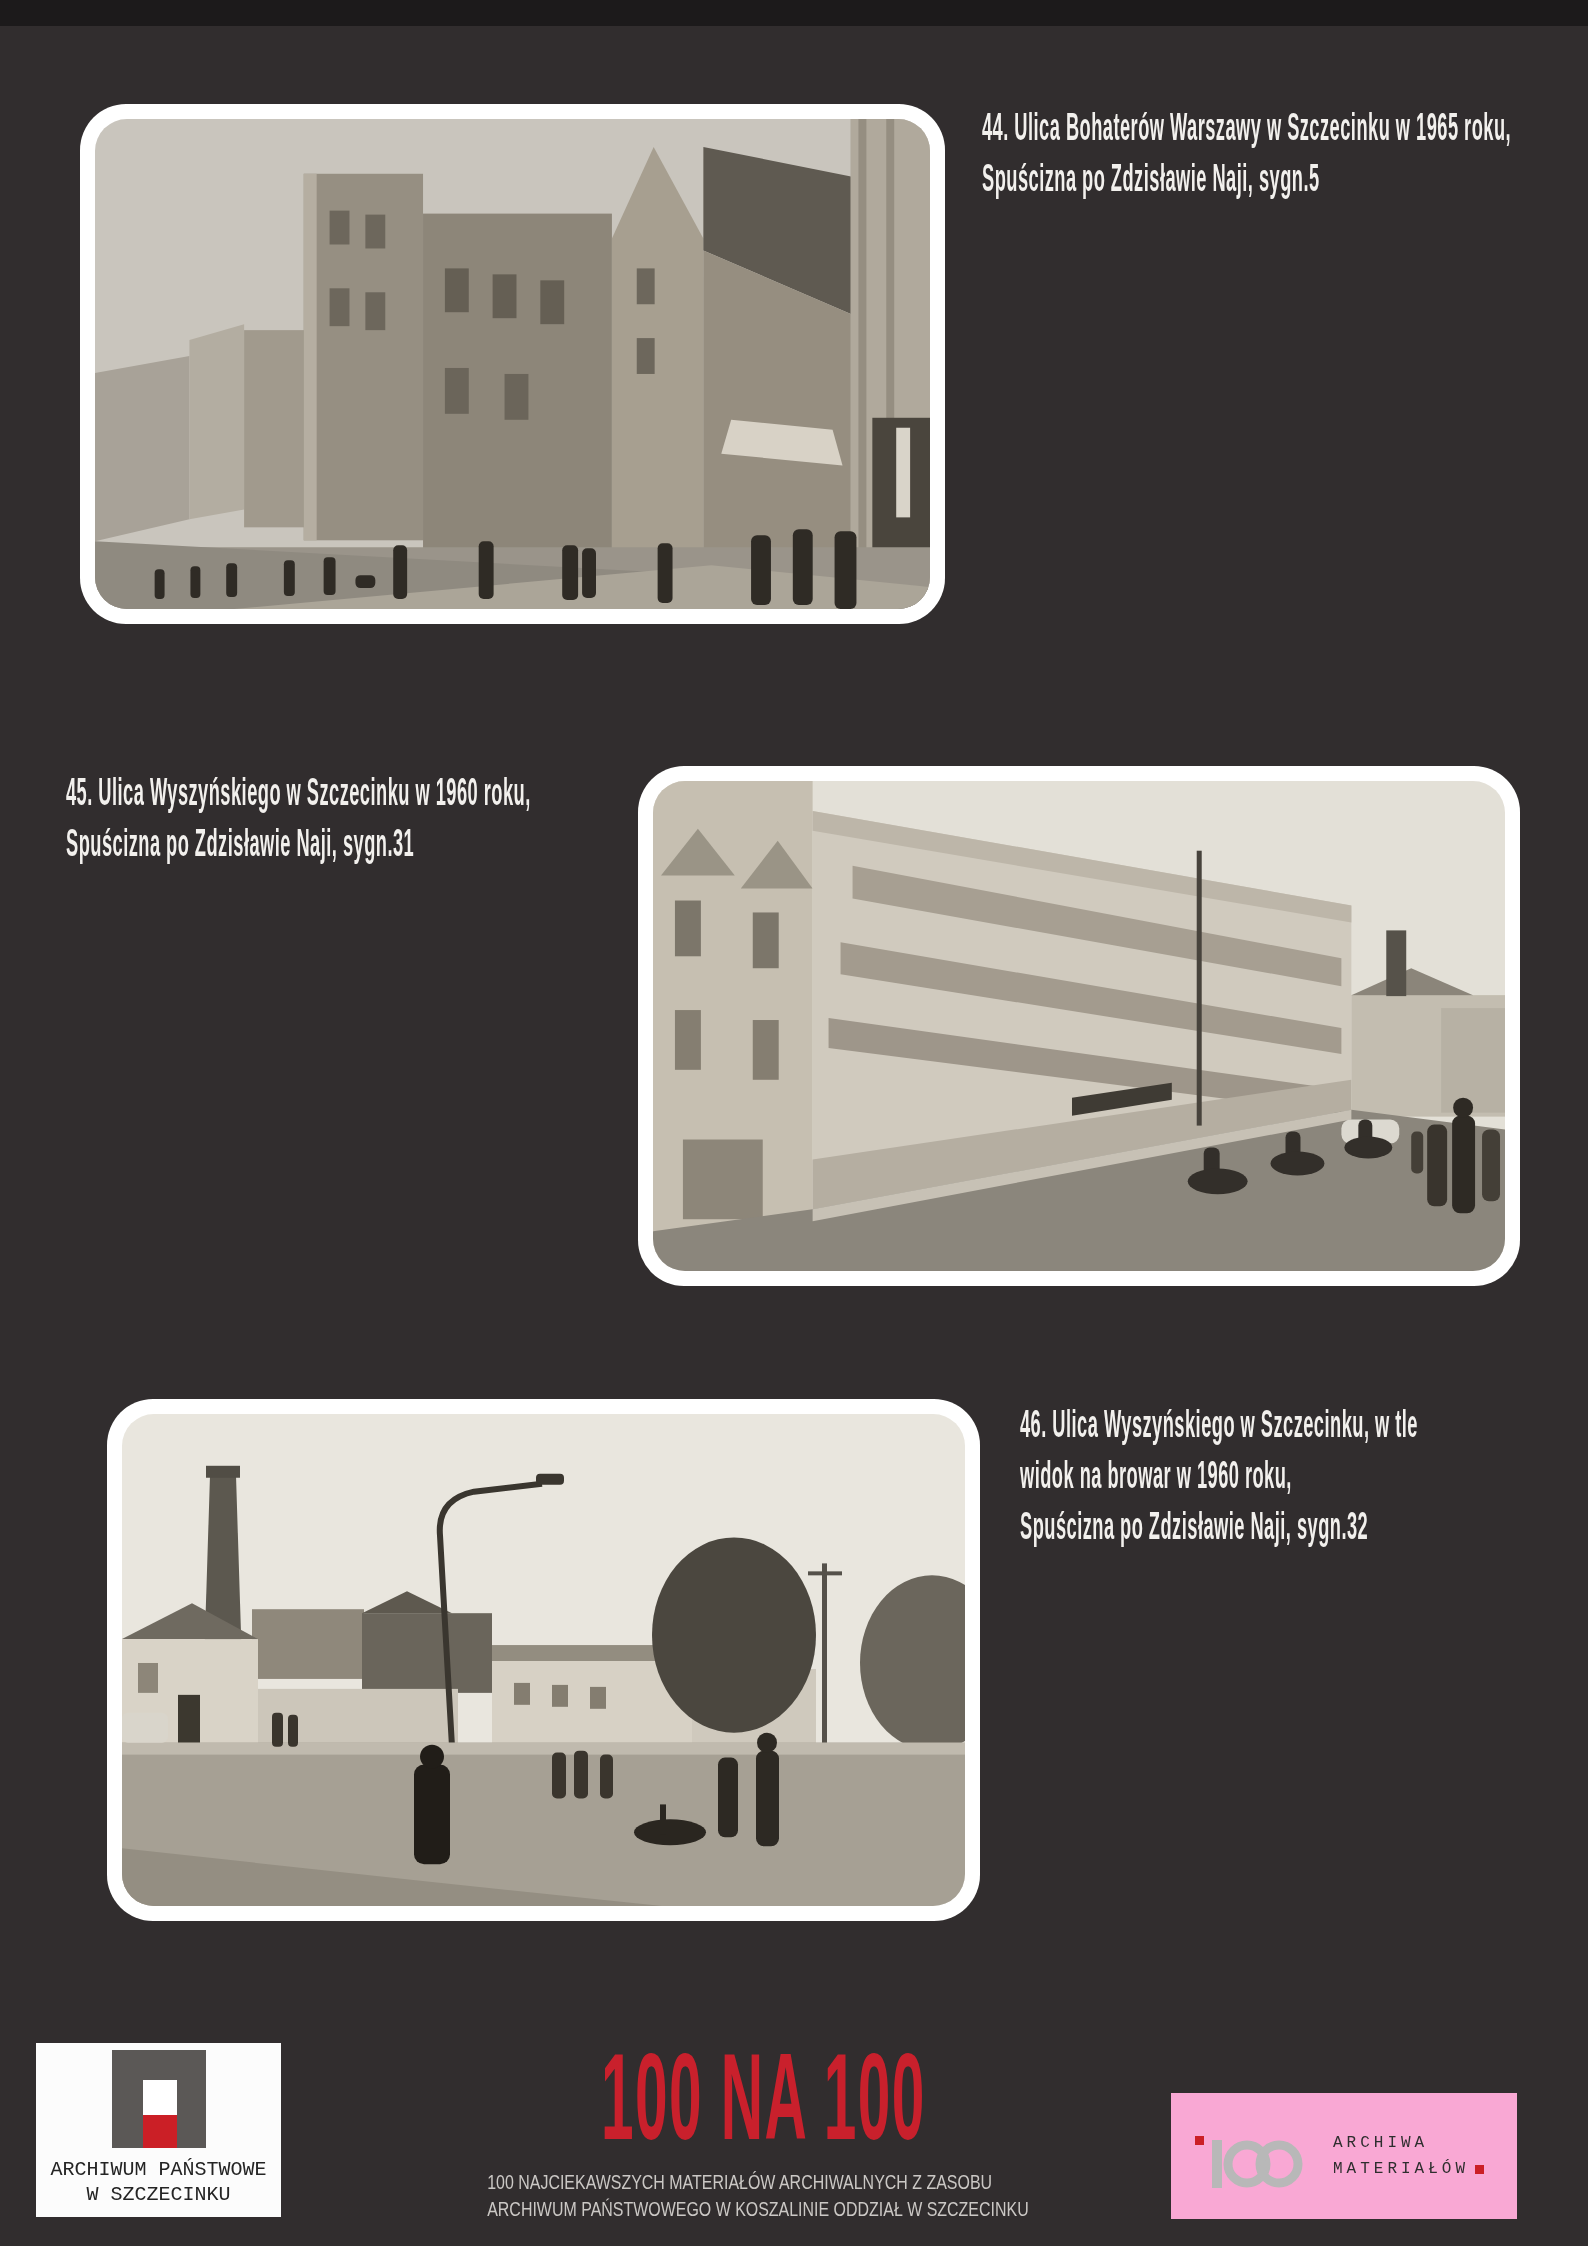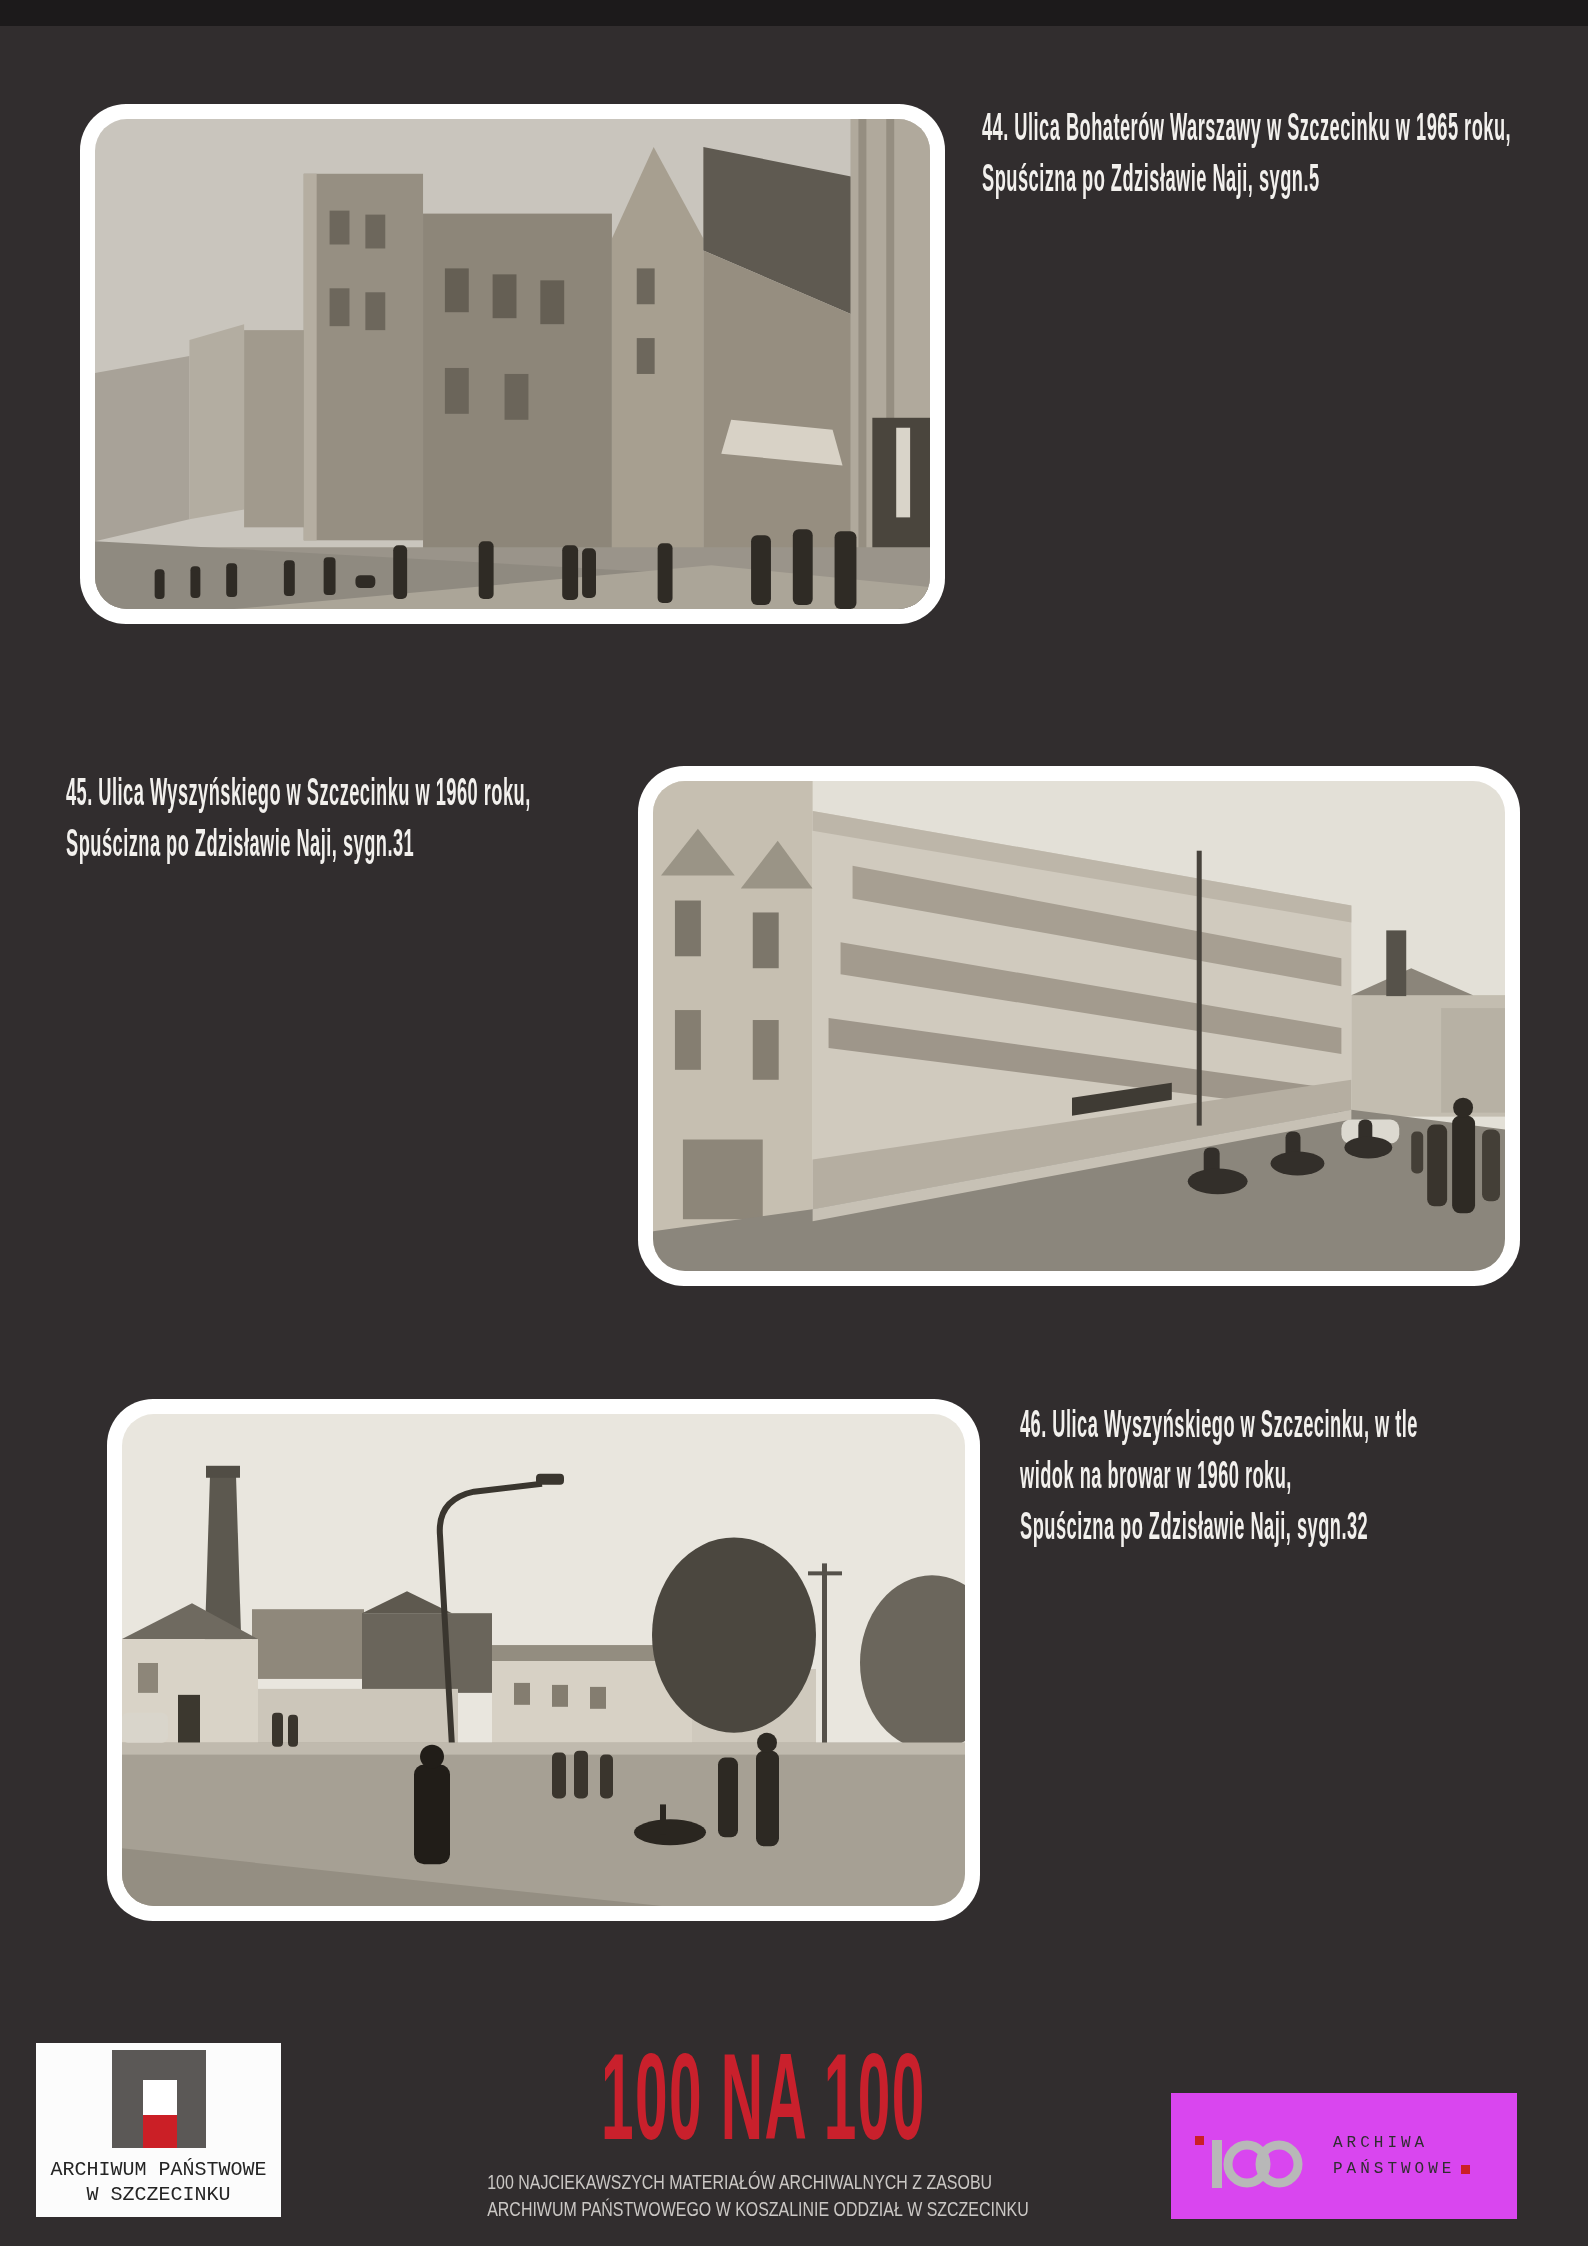--- a/index.html
+++ b/index.html
@@ -41,21 +41,21 @@
     transform:scaleX(0.48); transform-origin:top left; letter-spacing:3px;
   }
   .subtitle {
     position:absolute; left:420px; top:2142px; width:560px; text-align:center;
     color:#cbc8c5; font-size:21px; line-height:27px; white-space:nowrap;
     transform:scaleX(0.76); transform-origin:top center;
   }
   .subtitle span { display:block; }
   .box-right {
     position:absolute; left:1171px; top:2067px; width:346px; height:126px;
-    background:#d946ef; display:flex; align-items:center; box-sizing:border-box; padding-left:24px;
+    background:#f9a8d4; display:flex; align-items:center; box-sizing:border-box; padding-left:24px;
   }
   .logo-100 { width:118px; height:64px; flex:0 0 auto; }
   .ap2-text {
     margin-left:20px; color:#2e2e2e; font-family:"Liberation Mono", monospace;
     font-size:16px; line-height:26px; letter-spacing:4px; white-space:nowrap;
   }
   .ap2-text .row { display:flex; align-items:center; }
   .red-dot { display:inline-block; width:9px; height:9px; background:#cb1f26; margin-left:6px; }
 </style>
 </head>
@@ -244,19 +244,19 @@
       <rect x="0" y="12" width="9" height="9" fill="#cb1f26"></rect>
       <rect x="17" y="16" width="10" height="48" fill="#b8b8b8"></rect>
       <circle cx="52" cy="40" r="19" fill="none" stroke="#b8b8b8" stroke-width="9"></circle>
       <circle cx="84" cy="40" r="19" fill="none" stroke="#b8b8b8" stroke-width="9"></circle>
     </svg>
     <div class="ap2-text">
       <div class="row">
         <span>ARCHIWA</span>
       </div>
       <div class="row">
-        <span>PAŃSTWOWE</span>
+        <span>MATERIAŁÓW</span>
         <span class="red-dot"></span>
       </div>
     </div>
   </div>
 
 </div>
 
 </body></html>

